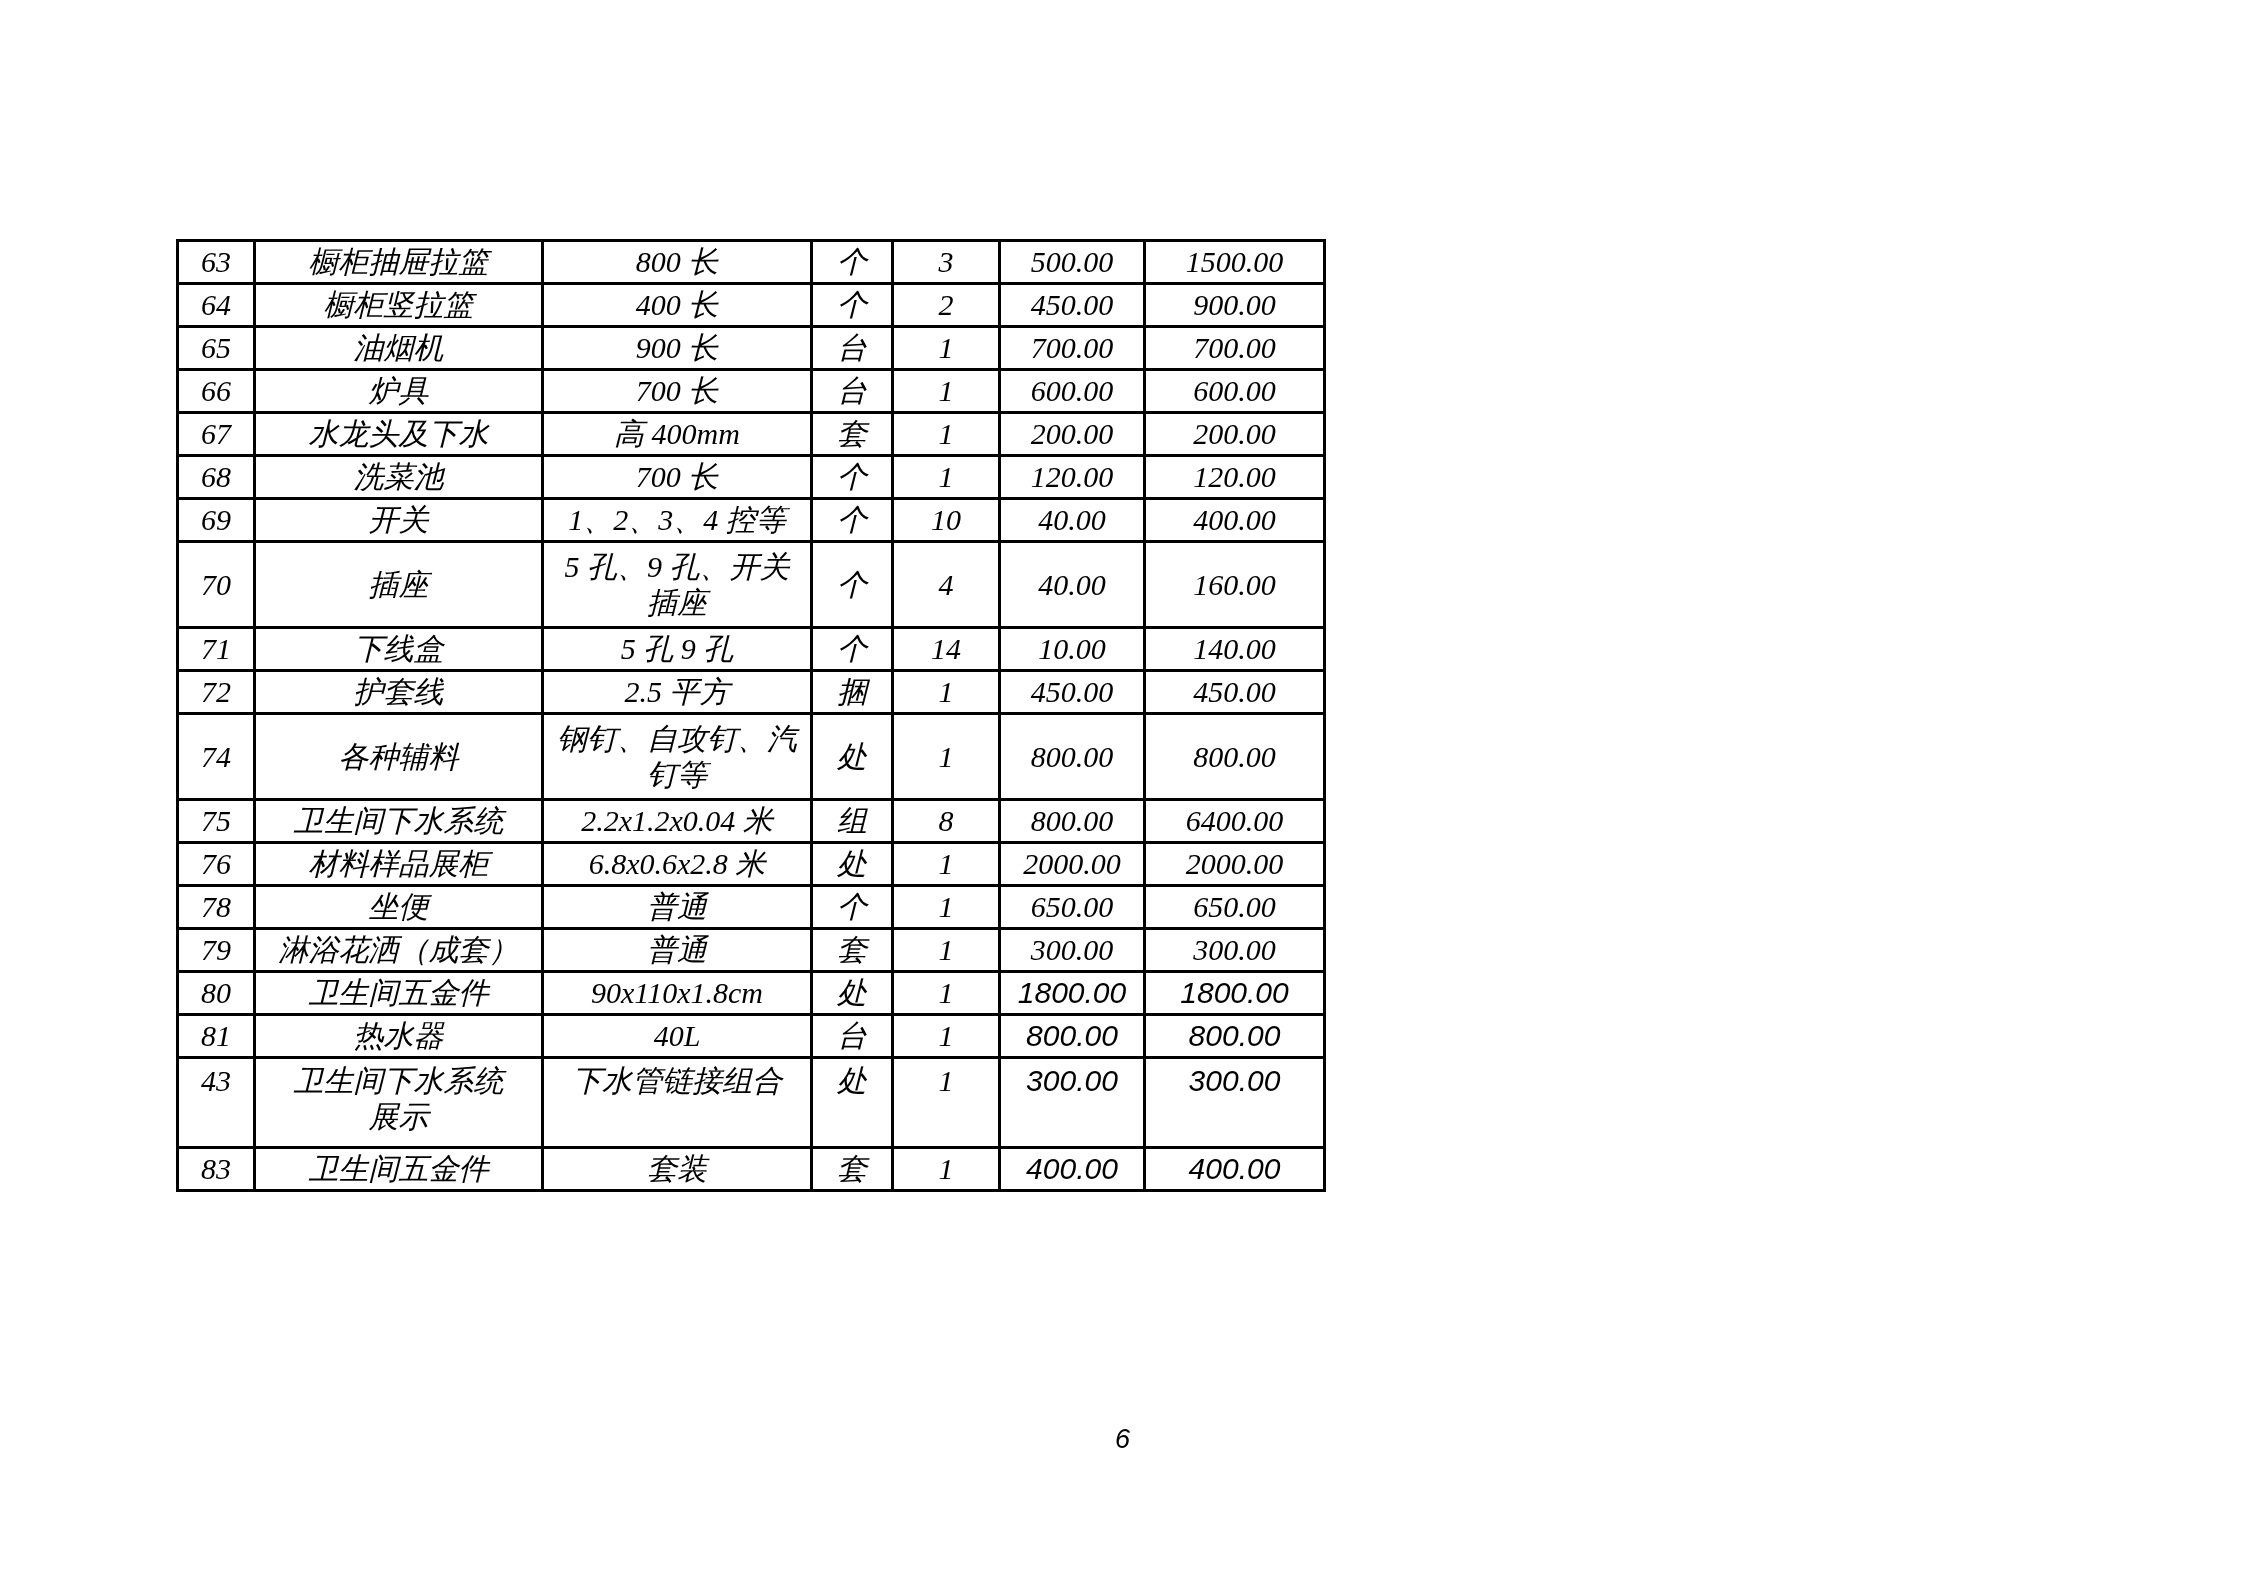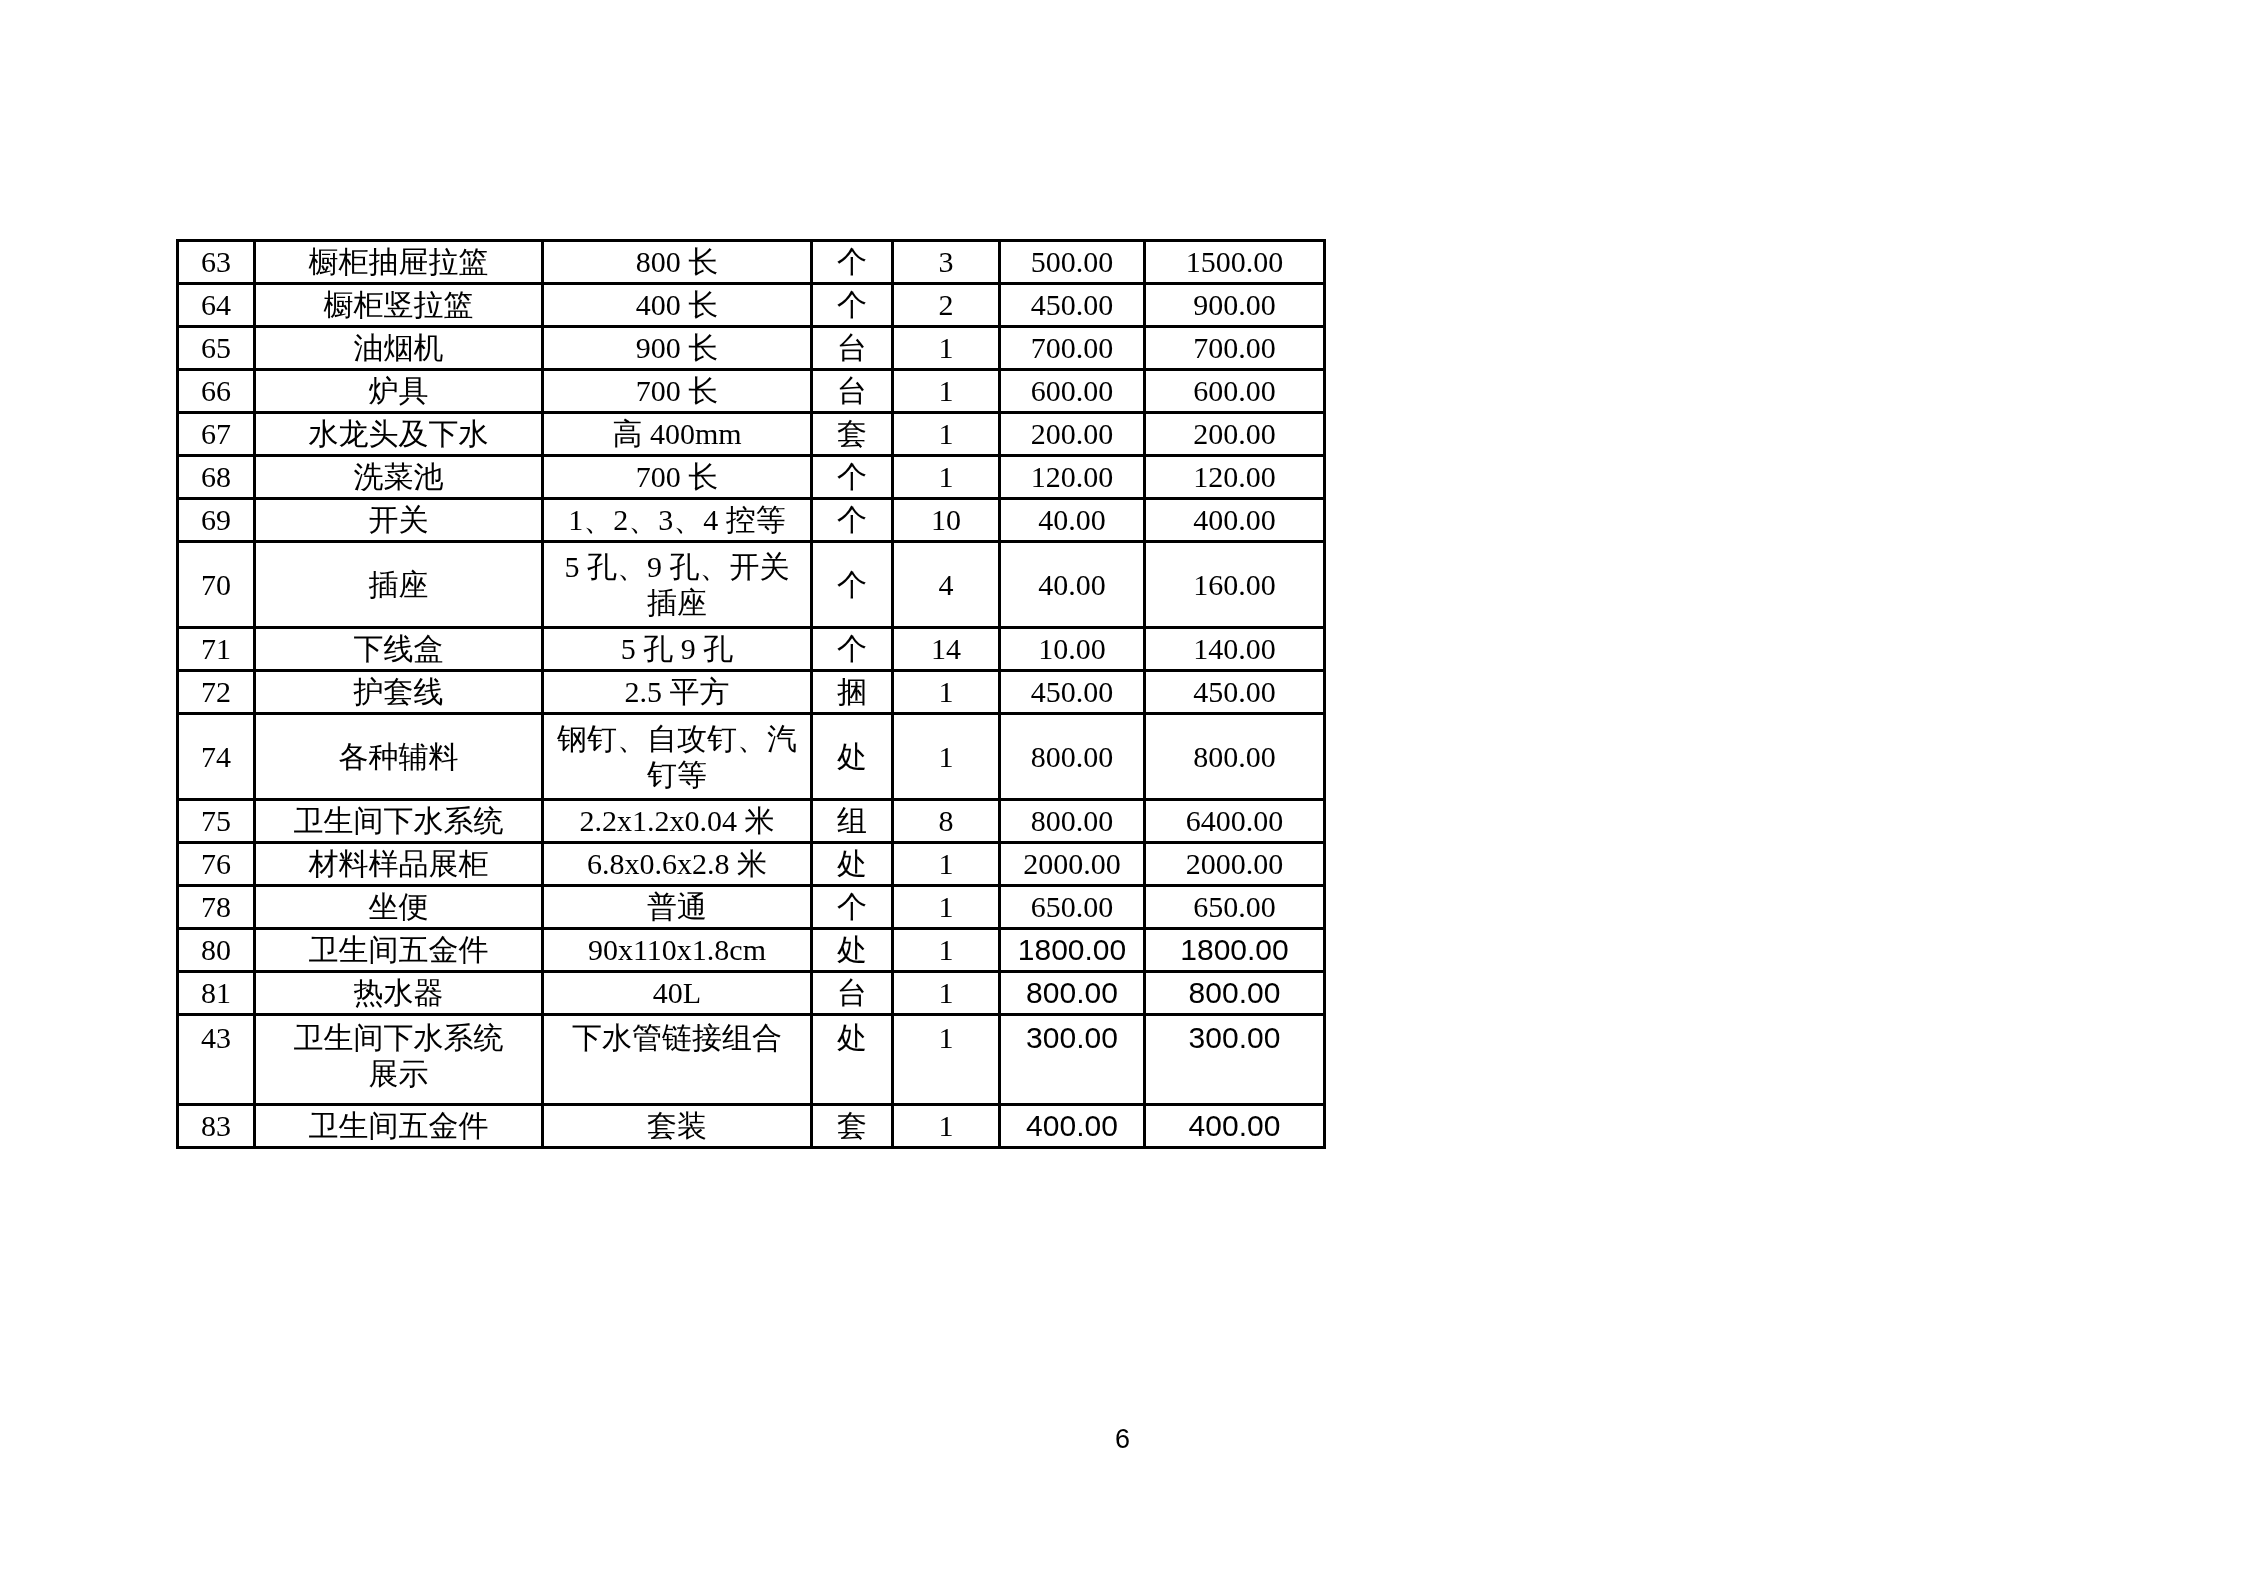--- a/index.html
+++ b/index.html
@@ -8,20 +8,21 @@
     background: #ffffff;
   }
   .page {
     position: relative;
     width: 2245px;
     height: 1524px;
     background: #ffffff;
     overflow: hidden;
     font-family: "Liberation Serif", "DejaVu Serif", serif;
     color: #000000;
+    font-style: italic;
   }
   table.items {
     position: absolute;
     left: 176px;
     top: 239px;
     border-collapse: collapse;
     table-layout: fixed;
     width: 1147px;
   }
   table.items td {
@@ -195,20 +196,29 @@
         <tr>
           <td>78</td>
           <td>坐便</td>
           <td>普通</td>
           <td>个</td>
           <td>1</td>
           <td>650.00</td>
           <td>650.00</td>
         </tr>
         <tr>
+          <td>79</td>
+          <td>淋浴花洒（成套）</td>
+          <td>普通</td>
+          <td>套</td>
+          <td>1</td>
+          <td>300.00</td>
+          <td>300.00</td>
+        </tr>
+        <tr>
           <td>80</td>
           <td>卫生间五金件</td>
           <td>90x110x1.8cm</td>
           <td>处</td>
           <td>1</td>
           <td class="sans-num">1800.00</td>
           <td class="sans-num">1800.00</td>
         </tr>
         <tr>
           <td>81</td>

